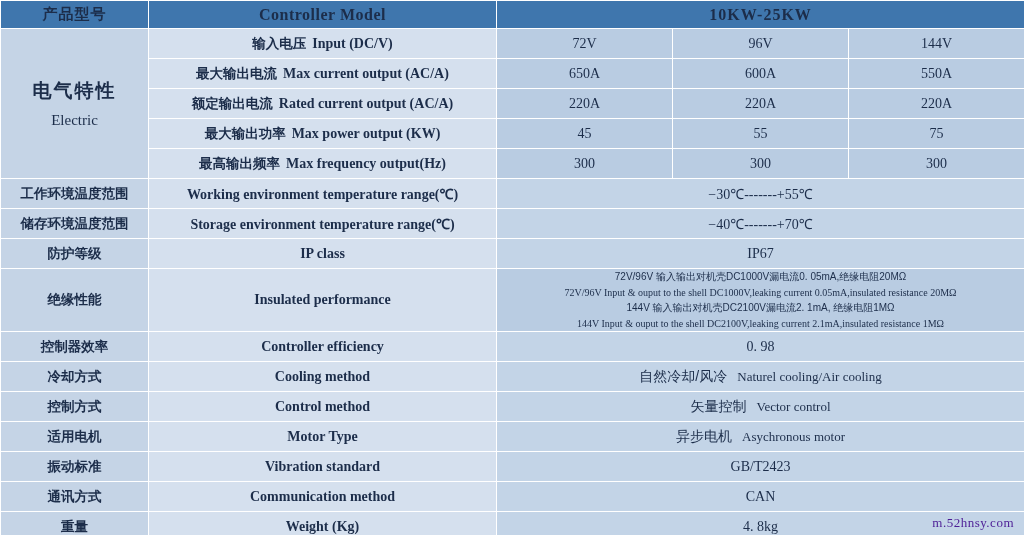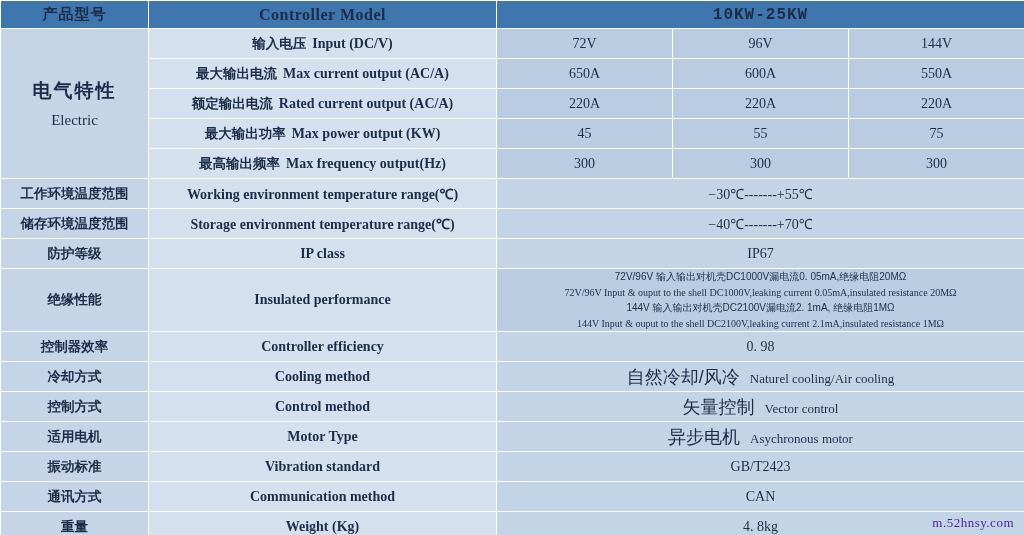--- a/index.html
+++ b/index.html
@@ -39,21 +39,21 @@
   .hdr .en {
     font-family: "Liberation Serif", serif;
     font-size: 16px;
     letter-spacing: .5px;
   }
   .hdr-left {
     background: #3f76ad;
   }
   .hdr-model {
     background: #3f76ad;
-    font-family: Liberation Mono, monospace;
+    font-family: Liberation Serif, serif;
     font-size: 16px;
     font-weight: bold;
     letter-spacing: 1px;
   }
   
   .c-label {      
     background: #c5d4e6;
     font-size: 13.5px;
     font-weight: bold;
   }
@@ -103,21 +103,21 @@
     line-height: 1.55;
     padding: 6px 4px;
     font-family: "Liberation Serif", serif;
   }
   .insul .l-cn {
     font-family: "Liberation Sans", sans-serif;
     font-size: 10px;
   }
   .mix-cn {
     font-family: "Liberation Sans", sans-serif;
-    font-size: 18px;
+    font-size: 14px;
   }
   .mix-en {
     font-family: "Liberation Serif", serif;
     font-size: 13px;
     margin-left: 10px;
   }
   .watermark {
     position: absolute;
     right: 6px;
     bottom: 4px;

